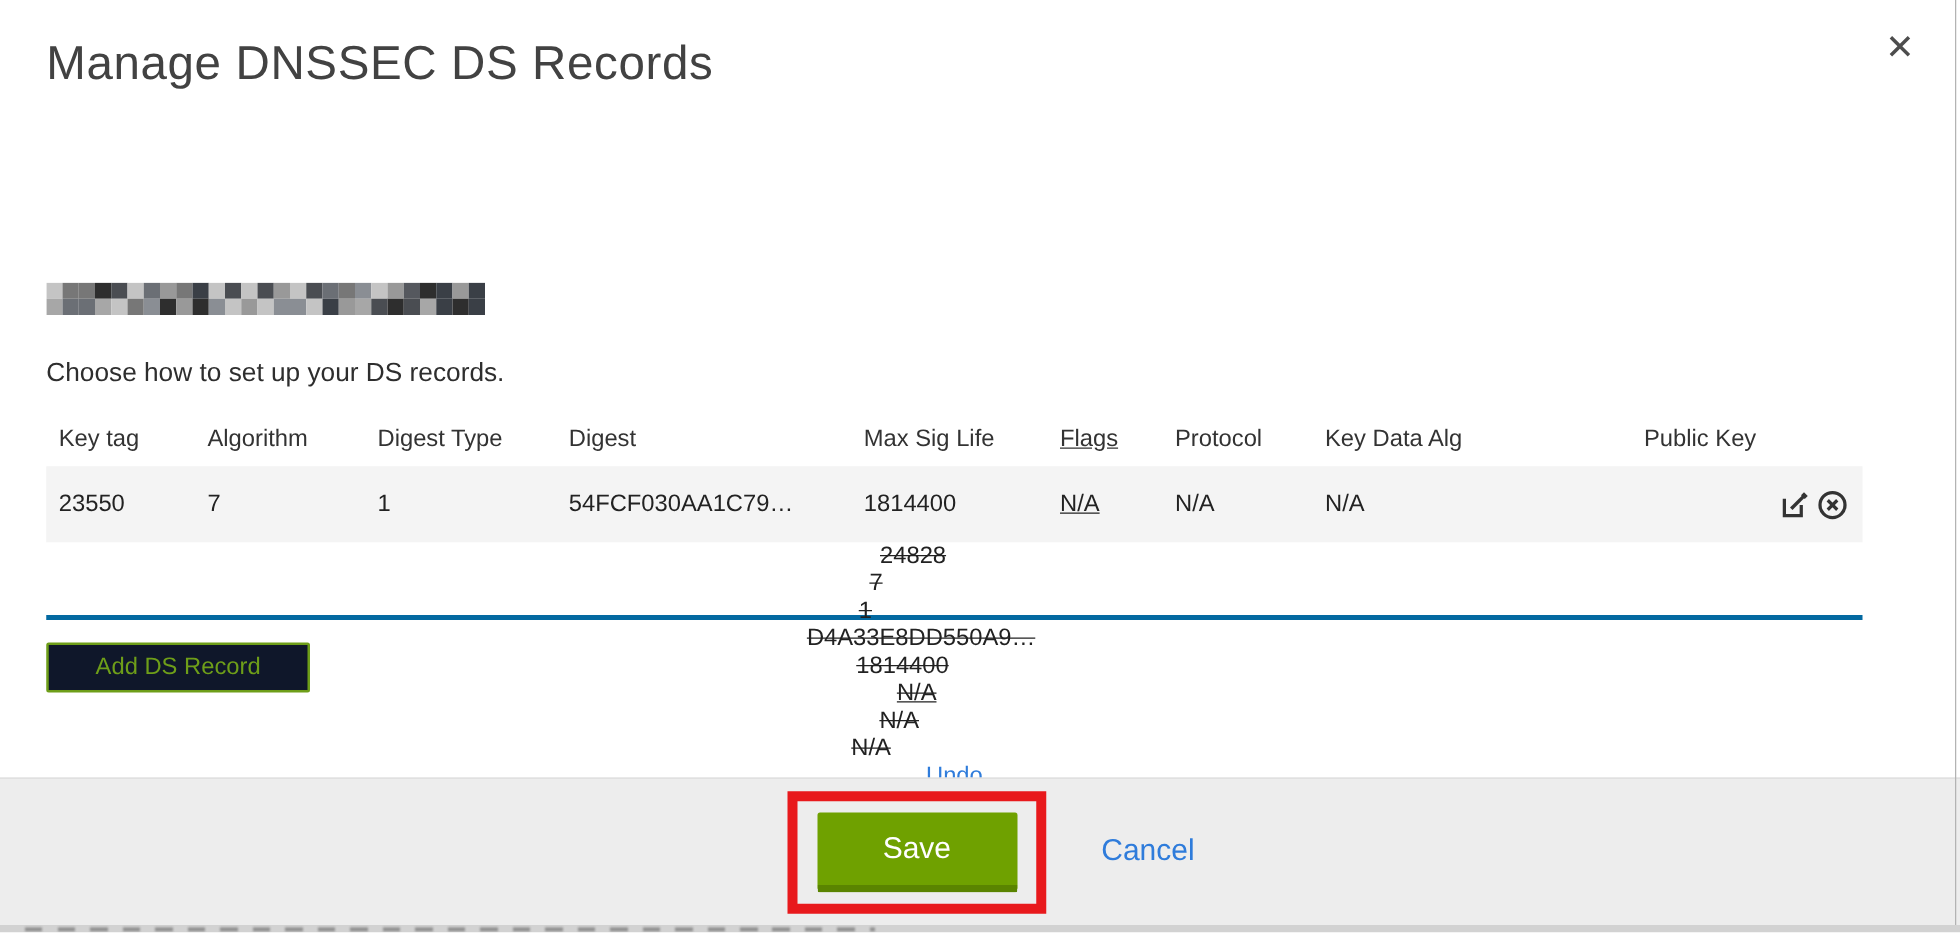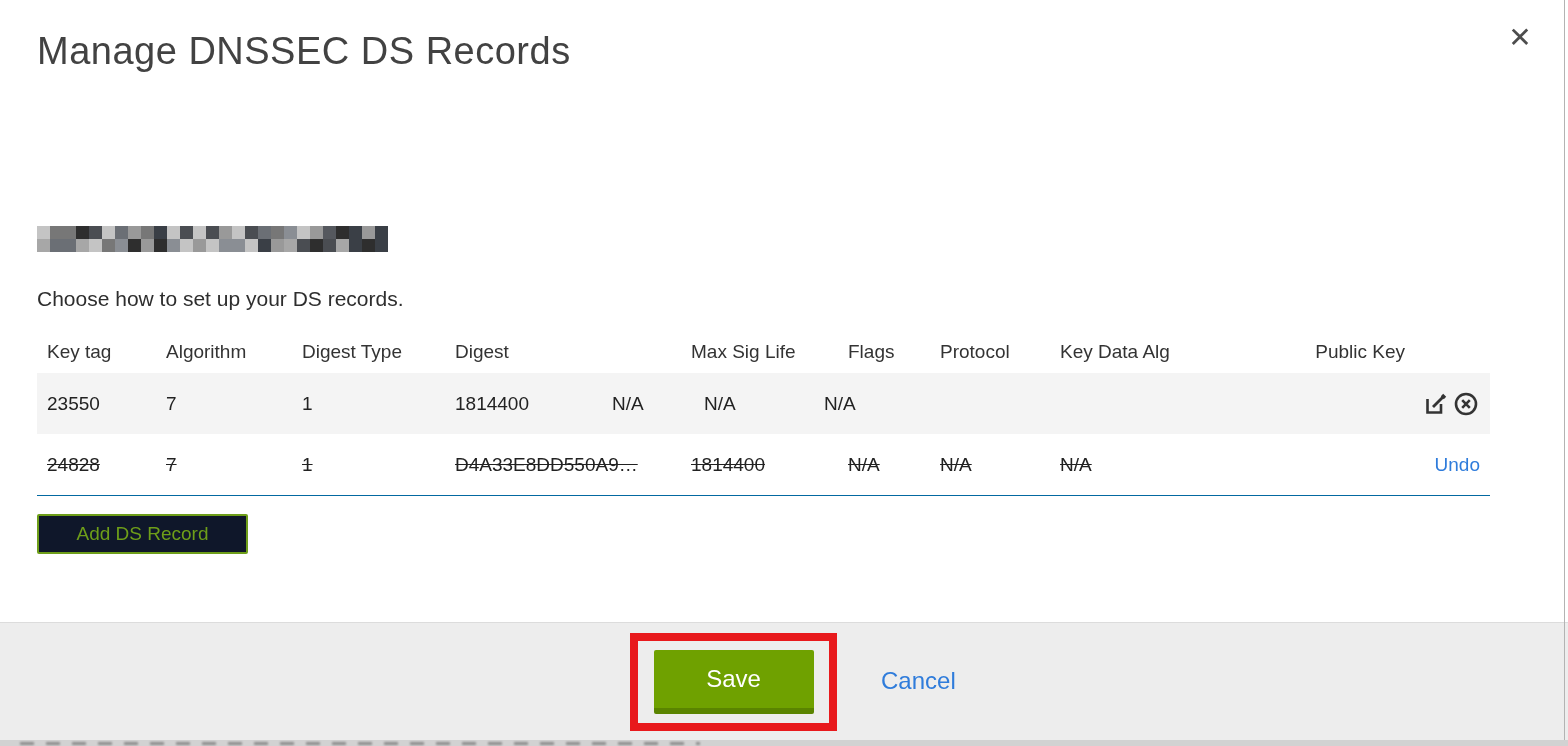--- a/index.html
+++ b/index.html
@@ -24,28 +24,28 @@
   
   .redacted-domain { position:absolute; left:37px; top:226px; width:351px; height:28px; overflow:hidden; }
 
   .instruction { position:absolute; left:37px; top:287px; font-size:21px; color:#2e2e2e; }
 
   
   .ds-table { position:absolute; left:37px; top:331px; width:1453px; font-size:19px; }
   .t-row { display:flex; align-items:center; padding:0 10px; }
   .t-head { height:42px; color:#333; }
   .t-body-row-1 { height:61px; background:#f4f4f4; color:#222; }
-  .t-body-row-2 { height:62px; background:#fff; color:#222; border-bottom:1px solid #0369a1; }
+  .t-body-row-2 { height:62px; background:#fff; color:#222; border-bottom:4px solid #0369a1;flex-direction:column; }
   .t-body-row-2 .cellv { text-decoration:line-through; }
   .col-key    { width:119px; }
   .col-alg    { width:136px; }
   .col-dtype  { width:153px; }
   .col-digest { width:236px; }
   .col-msl    { width:157px; }
-  .col-flags  { width:92px; }
+  .col-flags  { width:92px;text-decoration:underline; }
   .col-proto  { width:120px; }
   .col-kda    { width:165px; }
   .col-pub    { width:180px;text-align:right; }
   .col-act    { flex:1; display:flex; justify-content:flex-end; align-items:center; gap:2px; }
 
   .icon-btn { width:28px; height:28px; display:inline-flex; align-items:center; justify-content:center; cursor:pointer; }
   .undo-link { color:#2f7cdb; cursor:pointer; font-size:19px; }
 
   
   .add-btn {
@@ -162,20 +162,21 @@
       <div class="col-proto">Protocol</div>
       <div class="col-kda">Key Data Alg</div>
       <div class="col-pub">Public Key</div>
       <div class="col-act"></div>
     </div>
 
     <div class="t-row t-body-row-1">
       <div class="col-key"><span class="cellv">23550</span></div>
       <div class="col-alg"><span class="cellv">7</span></div>
       <div class="col-dtype"><span class="cellv">1</span></div>
+      <div class="col-digest"><span class="cellv">54FCF030AA1C79…</span></div>
       <div class="col-msl"><span class="cellv">1814400</span></div>
       <div class="col-flags"><span class="cellv">N/A</span></div>
       <div class="col-proto"><span class="cellv">N/A</span></div>
       <div class="col-kda"><span class="cellv">N/A</span></div>
       <div class="col-pub"><span class="cellv"></span></div>
       <div class="col-act">
         <span class="icon-btn">
           <svg width="26" height="26" viewBox="0 0 26 26" fill="none">
             <path d="M4.5 8 V21.5 H18 V13" stroke="#333" stroke-width="2.6"></path>
             <path d="M10 16 L20.5 5.5" stroke="#333" stroke-width="2.8"></path>

